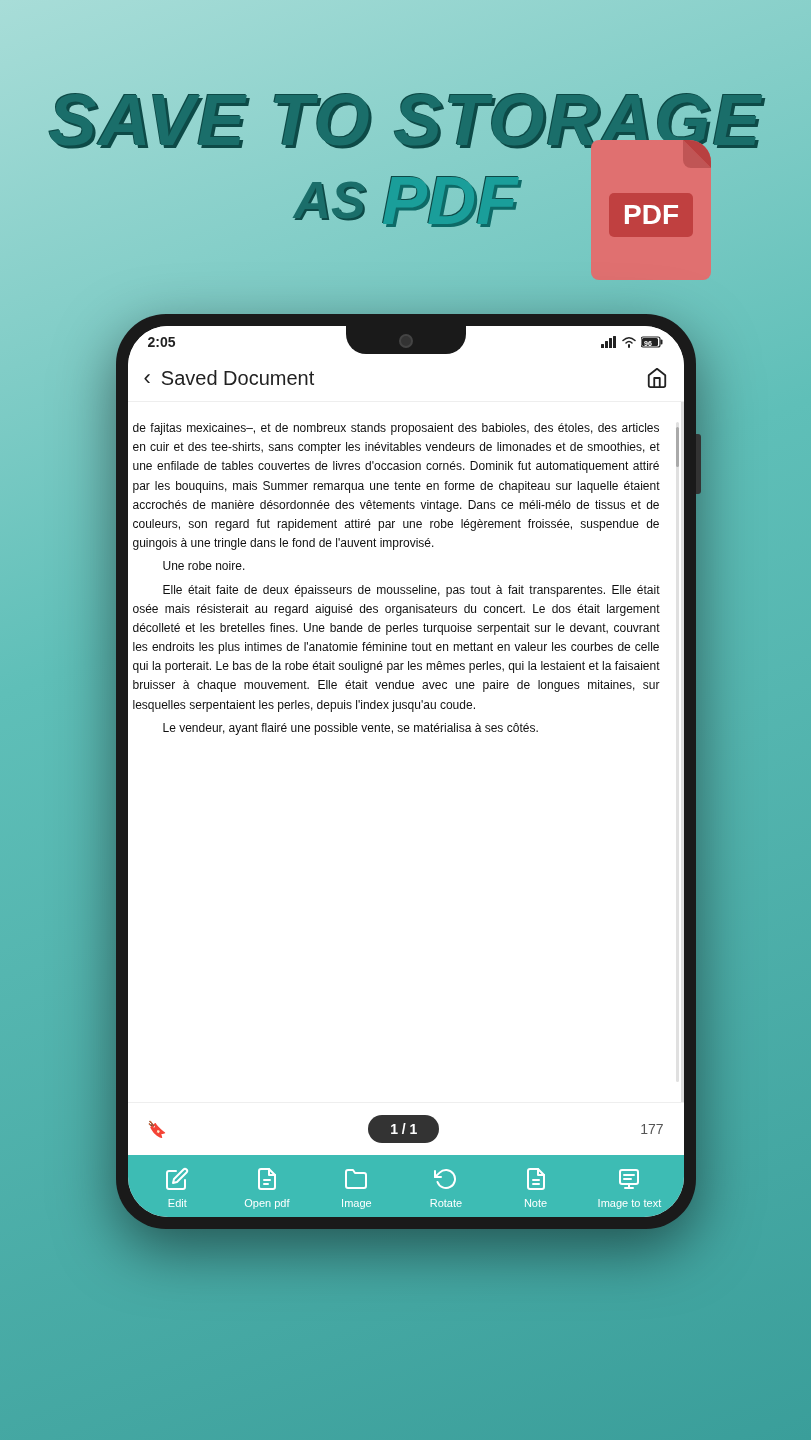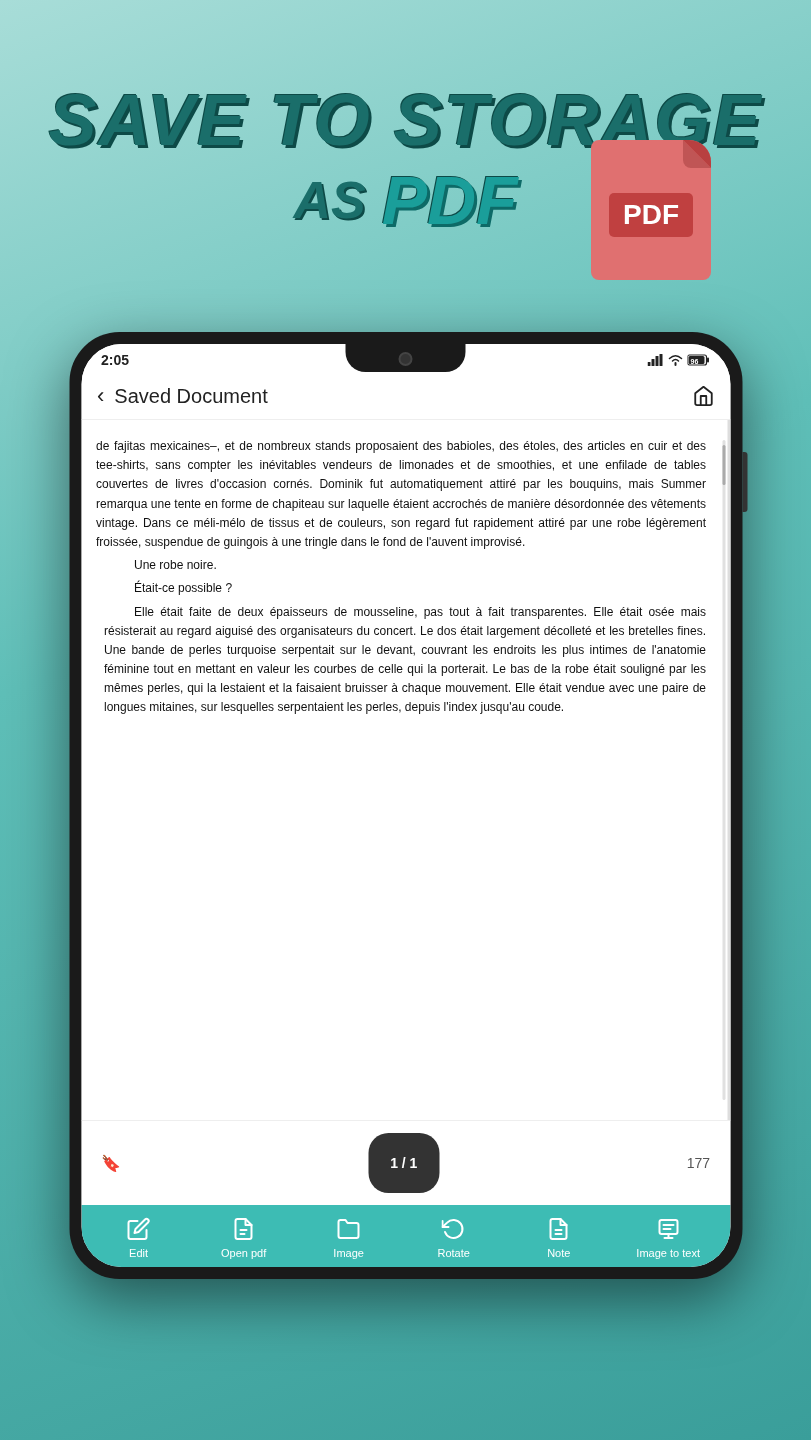--- a/index.html
+++ b/index.html
@@ -112,24 +112,24 @@
       padding: 6px 14px;
       border-radius: 5px;
       position: relative;
       z-index: 1;
       margin-top: 10px;
     }
 
     
     .phone-wrapper {
       position: absolute;
-      top: 332px;
+      top: 314px;
       left: 50%;
       transform: translateX(-50%);
-      width: 673px;
+      width: 580px;
       z-index: 5;
     }
 
     .phone-outer {
       background: #1a1a1a;
       border-radius: 50px;
       padding: 12px;
       box-shadow: 0 20px 60px rgba(0,0,0,0.5);
       position: relative;
     }
@@ -232,21 +232,21 @@
     }
 
     .app-bar-home {
       font-size: 20px;
       color: #222;
     }
 
     
     .doc-content {
       background: #fff;
-      padding: 10px 16px 10px 10px;
+      padding: 10px 16px 10px 0;
       min-height: 700px;
       position: relative;
       border-right: 3px solid #ddd;
     }
 
     .doc-page-number-top {
       text-align: right;
       font-size: 11px;
       color: #aaa;
       padding-right: 5px;
@@ -263,21 +263,20 @@
       text-align: justify;
       padding: 5px 5px 5px 5px;
     }
 
     .doc-text p {
       margin-bottom: 4px;
     }
 
     .doc-text .indent {
       text-indent: 30px;
-      margin-left: 8px;
     }
 
     .doc-scrollbar {
       position: absolute;
       right: 2px;
       top: 20px;
       bottom: 20px;
       width: 3px;
       background: #e0e0e0;
       border-radius: 2px;
@@ -297,21 +296,21 @@
       display: flex;
       align-items: center;
       justify-content: space-between;
       padding: 12px 20px;
       border-top: 1px solid #eee;
     }
 
     .page-badge {
       background: #333;
       color: #fff;
-      padding: 22px 22px;
+      padding: 6px 22px;
       border-radius: 20px;
       font-size: 14px;
       font-weight: 600;
     }
 
     .page-num-right {
       font-size: 14px;
       color: #555;
       text-align: center;
     }
@@ -432,22 +431,22 @@
         <div class="doc-scrollbar">
           <div class="doc-scrollbar-thumb"></div>
         </div>
         <div class="doc-page-number-top">
           <span></span>
           <span></span>
         </div>
         <div class="doc-text">
           <p>de fajitas mexicaines–, et de nombreux stands proposaient des babioles, des étoles, des articles en cuir et des tee-shirts, sans compter les inévitables vendeurs de limonades et de smoothies, et une enfilade de tables couvertes de livres d'occasion cornés. Dominik fut automatiquement attiré par les bouquins, mais Summer remarqua une tente en forme de chapiteau sur laquelle étaient accrochés de manière désordonnée des vêtements vintage. Dans ce méli-mélo de tissus et de couleurs, son regard fut rapidement attiré par une robe légèrement froissée, suspendue de guingois à une tringle dans le fond de l'auvent improvisé.</p>
           <p class="indent">Une robe noire.</p>
-          <p class="indent">Était-ce possible ?</p>
           <p class="indent">Elle était faite de deux épaisseurs de mousseline, pas tout à fait transparentes. Elle était osée mais résisterait au regard aiguisé des organisateurs du concert. Le dos était largement décolleté et les bretelles fines. Une bande de perles turquoise serpentait sur le devant, couvrant les endroits les plus intimes de l'anatomie féminine tout en mettant en valeur les courbes de celle qui la porterait. Le bas de la robe était souligné par les mêmes perles, qui la lestaient et la faisaient bruisser à chaque mouvement. Elle était vendue avec une paire de longues mitaines, sur lesquelles serpentaient les perles, depuis l'index jusqu'au coude.</p>
+          <p class="indent">Le vendeur, ayant flairé une possible vente, se matérialisa à ses côtés.</p>
         </div>
       </div>
 
       <div class="doc-footer">
         <span class="bookmark-icon">🔖</span>
         <span class="page-badge">1 / 1</span>
         <span class="page-num-right">177</span>
       </div>
 
       <div class="bottom-toolbar">

